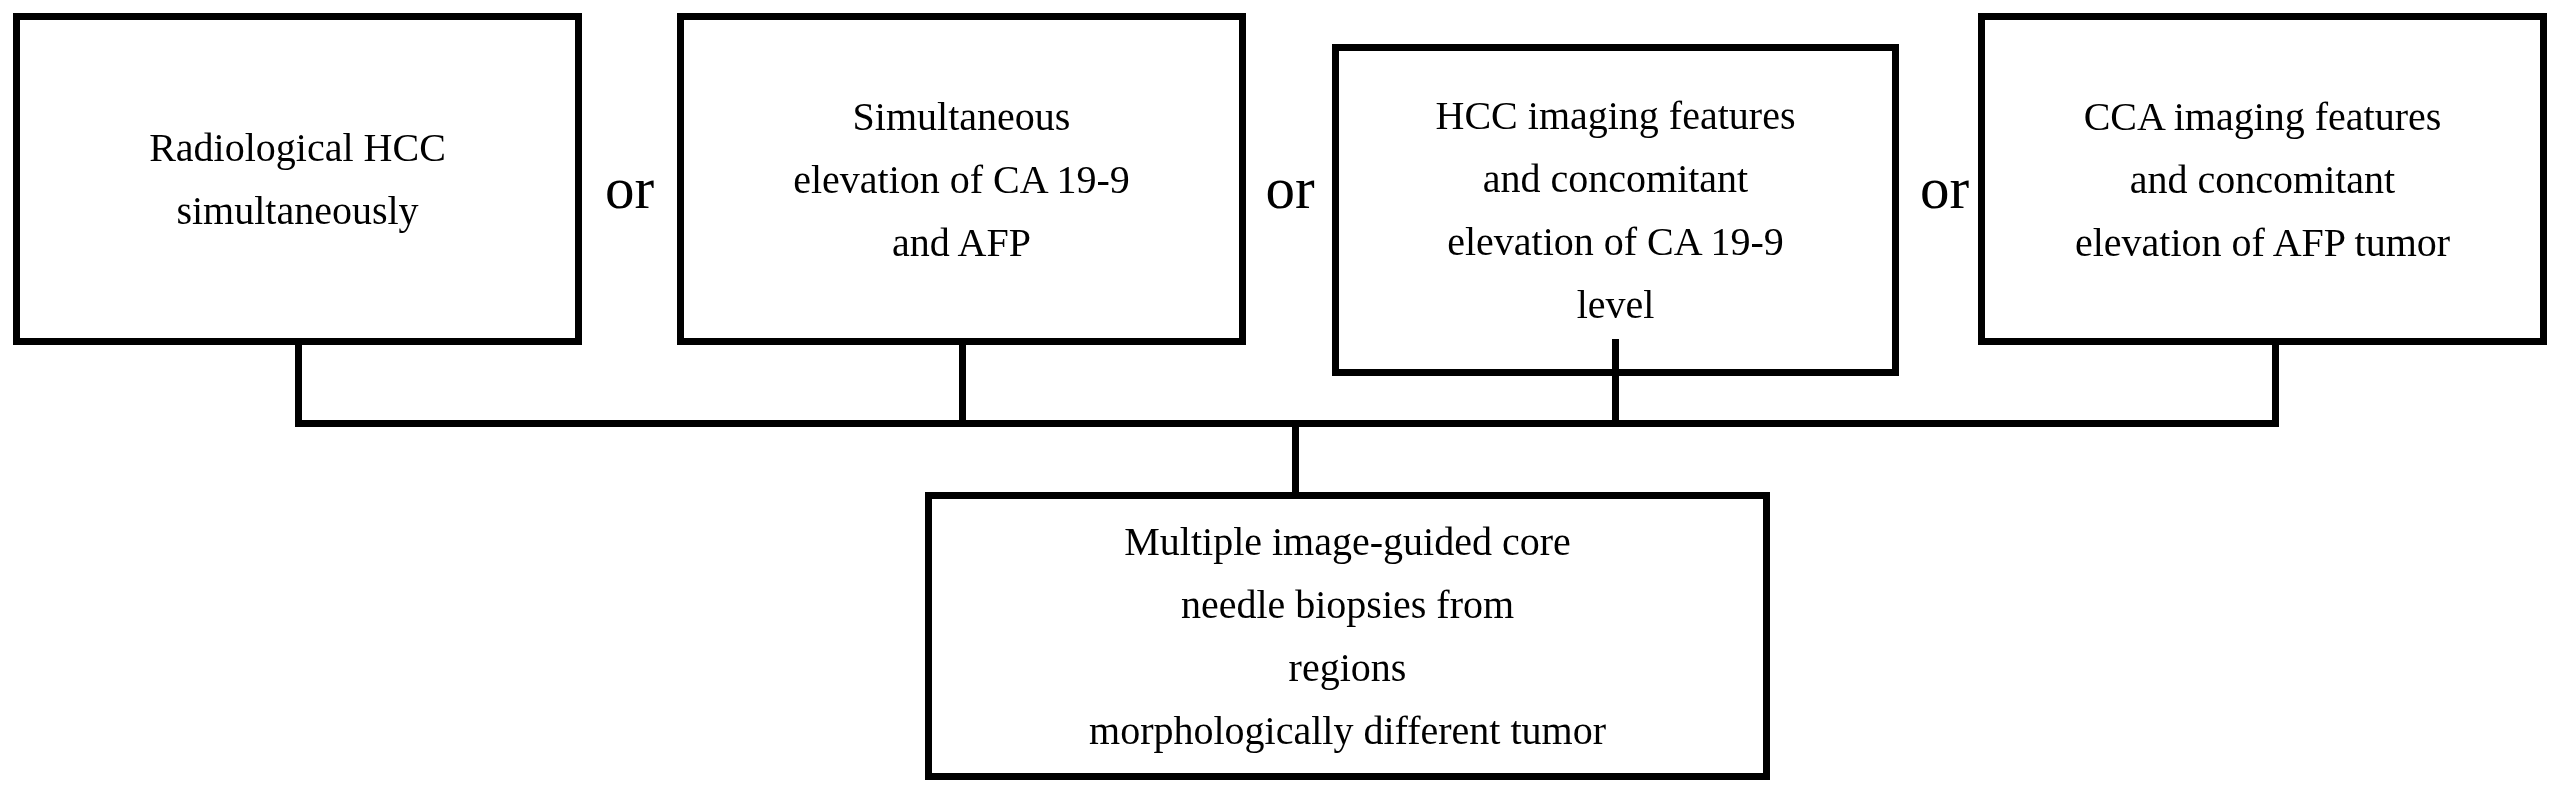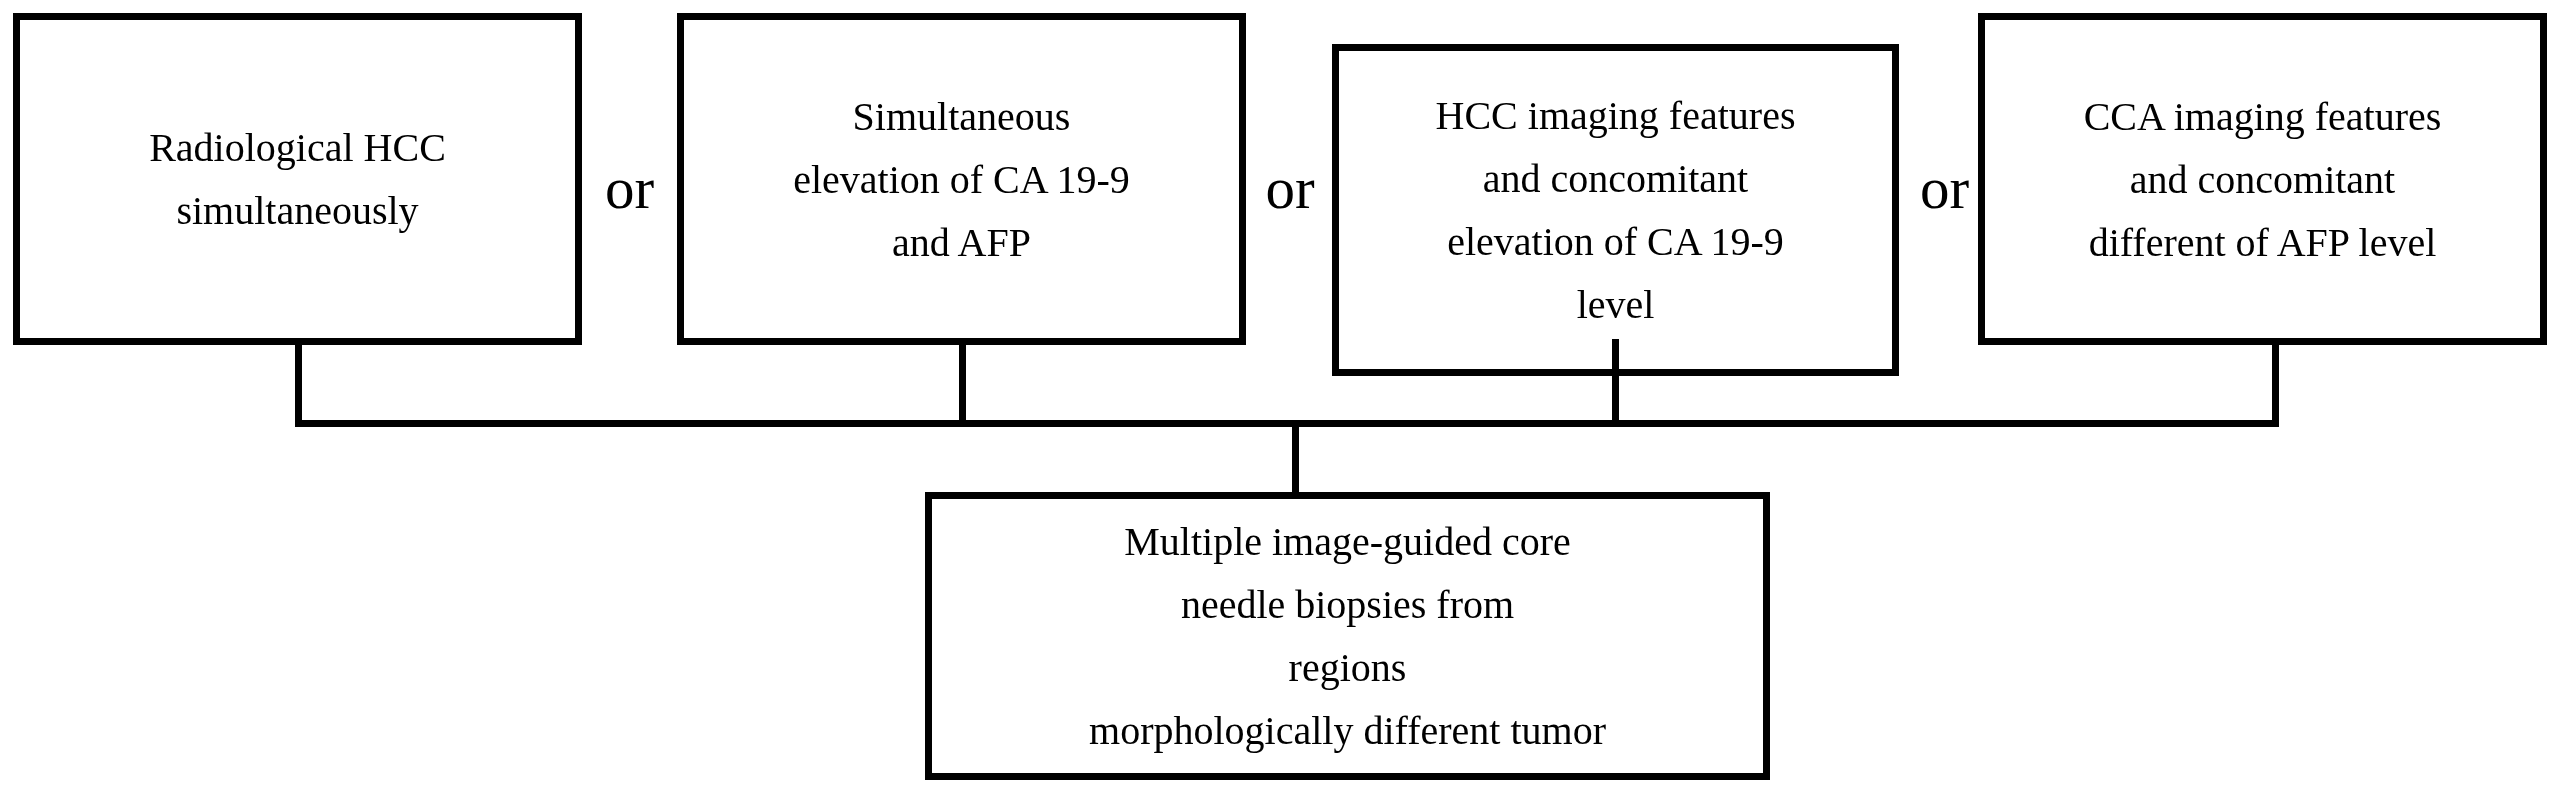--- a/index.html
+++ b/index.html
@@ -83,21 +83,21 @@
     <span class="line">and concomitant</span>
     <span class="line">elevation of CA 19-9</span>
     <span class="line">level</span>
   </div>
 
   <div class="or-label" style="left:1899px; width:91px;">or</div>
 
   <div class="box top-box" style="left:1978px; width:569px;">
     <span class="line">CCA imaging features</span>
     <span class="line">and concomitant</span>
-    <span class="line">different of AFP level</span>
+    <span class="line">elevation of AFP tumor</span>
   </div>
 
   <div class="connector drop" style="left:295px;"></div>
   <div class="connector drop" style="left:959px;"></div>
   <div class="connector drop" style="left:1612px;"></div>
   <div class="connector drop" style="left:2272px;"></div>
 
   <div class="connector" style="left:295px; top:420px; width:1984px; height:7px;"></div>
 
   <div class="connector" style="left:1292px; top:424px; width:7px; height:74px;"></div>

